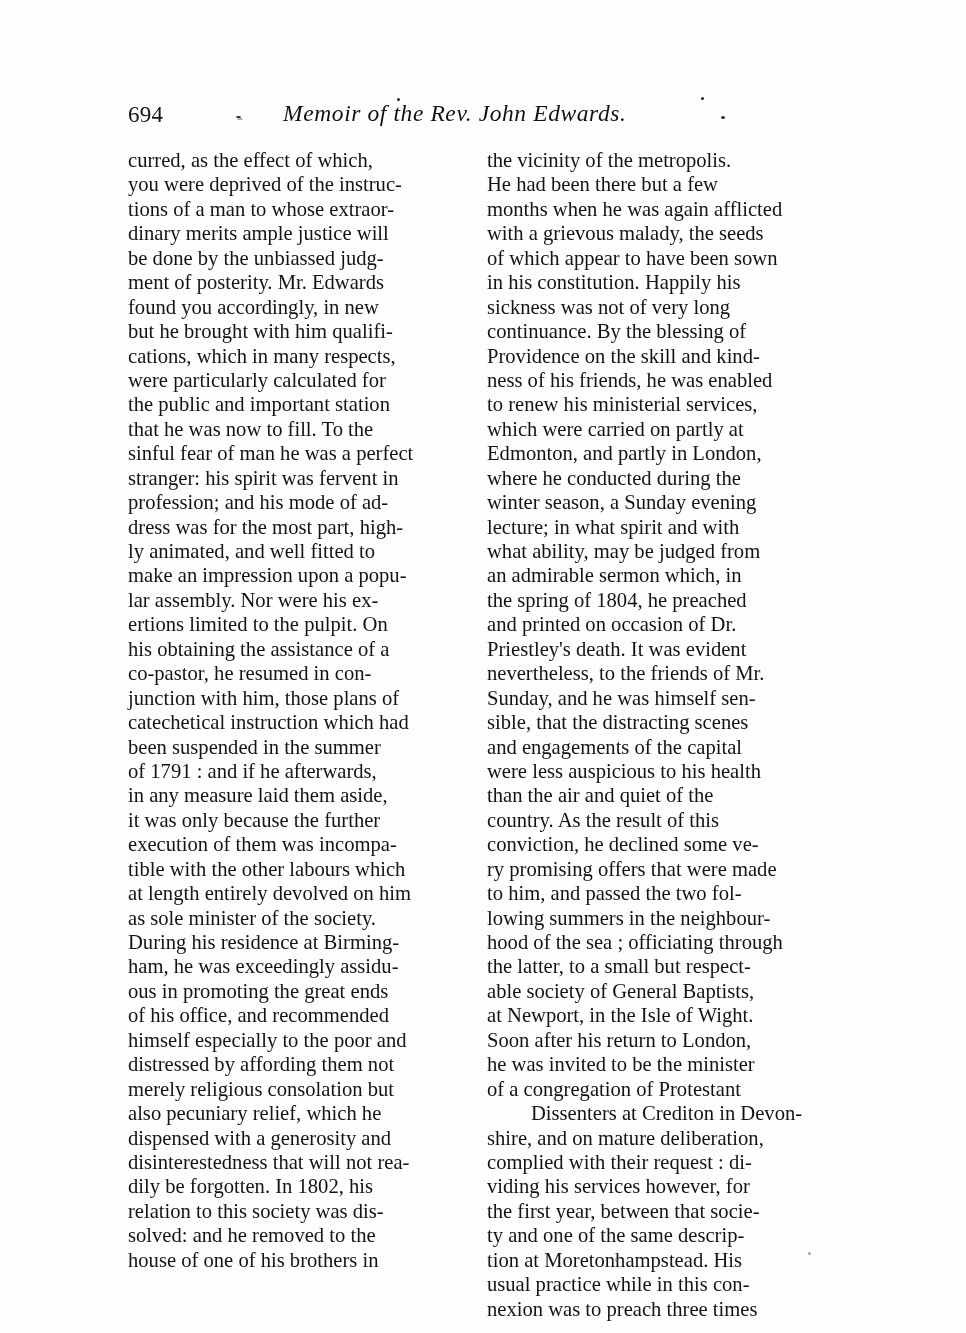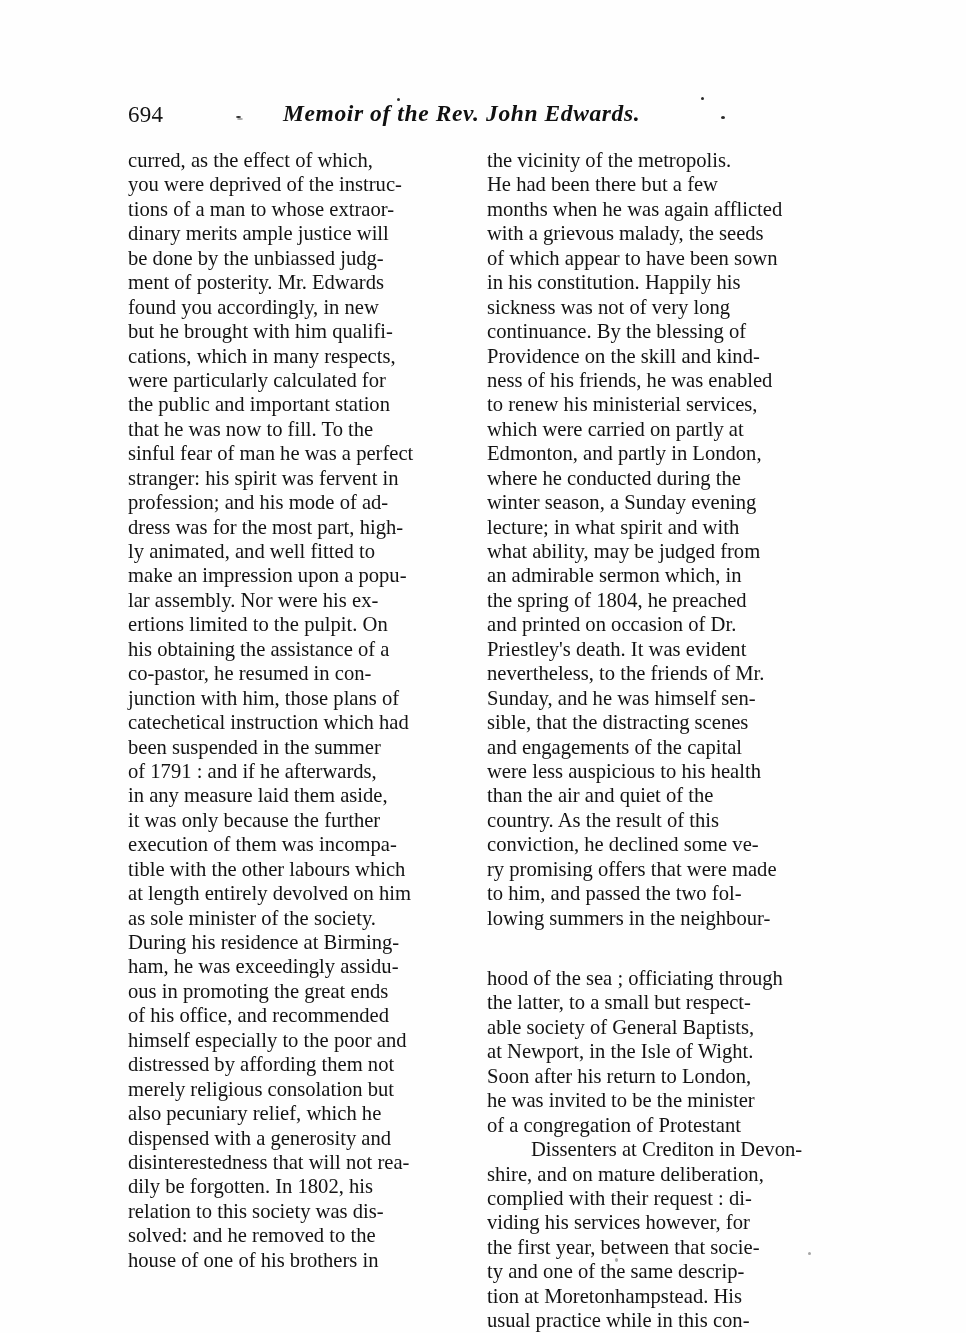--- a/index.html
+++ b/index.html
@@ -36,21 +36,21 @@
     font-size: 23px;
     letter-spacing: 0.3px;
     color: #151515;
   }
   .head-title {
     position: absolute;
     left: 155px;
     top: 0px;
     font-family: "Liberation Serif", serif;
     font-style: italic;
-    font-weight: bold;
+    font-weight: normal;
     font-size: 23.5px;
     letter-spacing: 0.6px;
     color: #111111;
     white-space: nowrap;
   }
   .speck {
     position: absolute;
     background: #2a2a2a;
     border-radius: 50%;
   }
@@ -180,21 +180,21 @@
         <span class="line j" style="word-spacing: 0px; letter-spacing: 0px;">Sunday, and he  was himself sen-</span>
         <span class="line j" style="word-spacing: 0px; letter-spacing: 0px;">sible,  that  the  distracting  scenes</span>
         <span class="line j" style="word-spacing: 0px; letter-spacing: 0px;">and  engagements  of  the  capital</span>
         <span class="line j" style="word-spacing: 0px; letter-spacing: 0px;">were  less auspicious  to his health</span>
         <span class="line j" style="word-spacing: 0px; letter-spacing: 0px;">than   the   air   and   quiet   of   the</span>
         <span class="line j" style="word-spacing: 0px; letter-spacing: 0px;">country.    As  the  result  of  this</span>
         <span class="line j" style="word-spacing: 0px; letter-spacing: 0px;">conviction,  he  declined  some  ve-</span>
         <span class="line j" style="word-spacing: 0px; letter-spacing: 0px;">ry promising  offers that were made</span>
         <span class="line j" style="word-spacing: 0px; letter-spacing: 0px;">to  him,  and  passed  the  two  fol-</span>
         <span class="line j" style="word-spacing: 0px; letter-spacing: 0px;">lowing summers in the  neighbour-</span>
-        <span class="line j" style="word-spacing: 0px; letter-spacing: 0px; margin-top: 36px;">hood of the sea ; officiating through</span>
+        <span class="line j" style="word-spacing: 0px; letter-spacing: 0px;">hood of the sea ; officiating through</span>
         <span class="line j" style="word-spacing: 0px; letter-spacing: 0px;">the  latter,  to  a small but  respect-</span>
         <span class="line j" style="word-spacing: 0px; letter-spacing: 0px;">able  society  of  General  Baptists,</span>
         <span class="line j" style="word-spacing: 0px; letter-spacing: 0px;">at  Newport,  in  the  Isle of  Wight.</span>
         <span class="line j" style="word-spacing: 0px; letter-spacing: 0px;">Soon  after his  return  to  London,</span>
         <span class="line j" style="word-spacing: 0px; letter-spacing: 0px;">he was  invited  to  be  the  minister</span>
         <span class="line j" style="word-spacing: 0px; letter-spacing: 0px;">of  a  congregation  of  Protestant</span>
         <span class="line j" style="word-spacing: 0px; letter-spacing: 0px; margin-left: 44px;">Dissenters  at  Crediton  in  Devon-</span>
         <span class="line j" style="word-spacing: 0px; letter-spacing: 0px;">shire,  and on  mature  deliberation,</span>
         <span class="line j" style="word-spacing: 0px; letter-spacing: 0px;">complied  with  their  request :  di-</span>
         <span class="line j" style="word-spacing: 0px; letter-spacing: 0px;">viding  his  services  however,   for</span>

